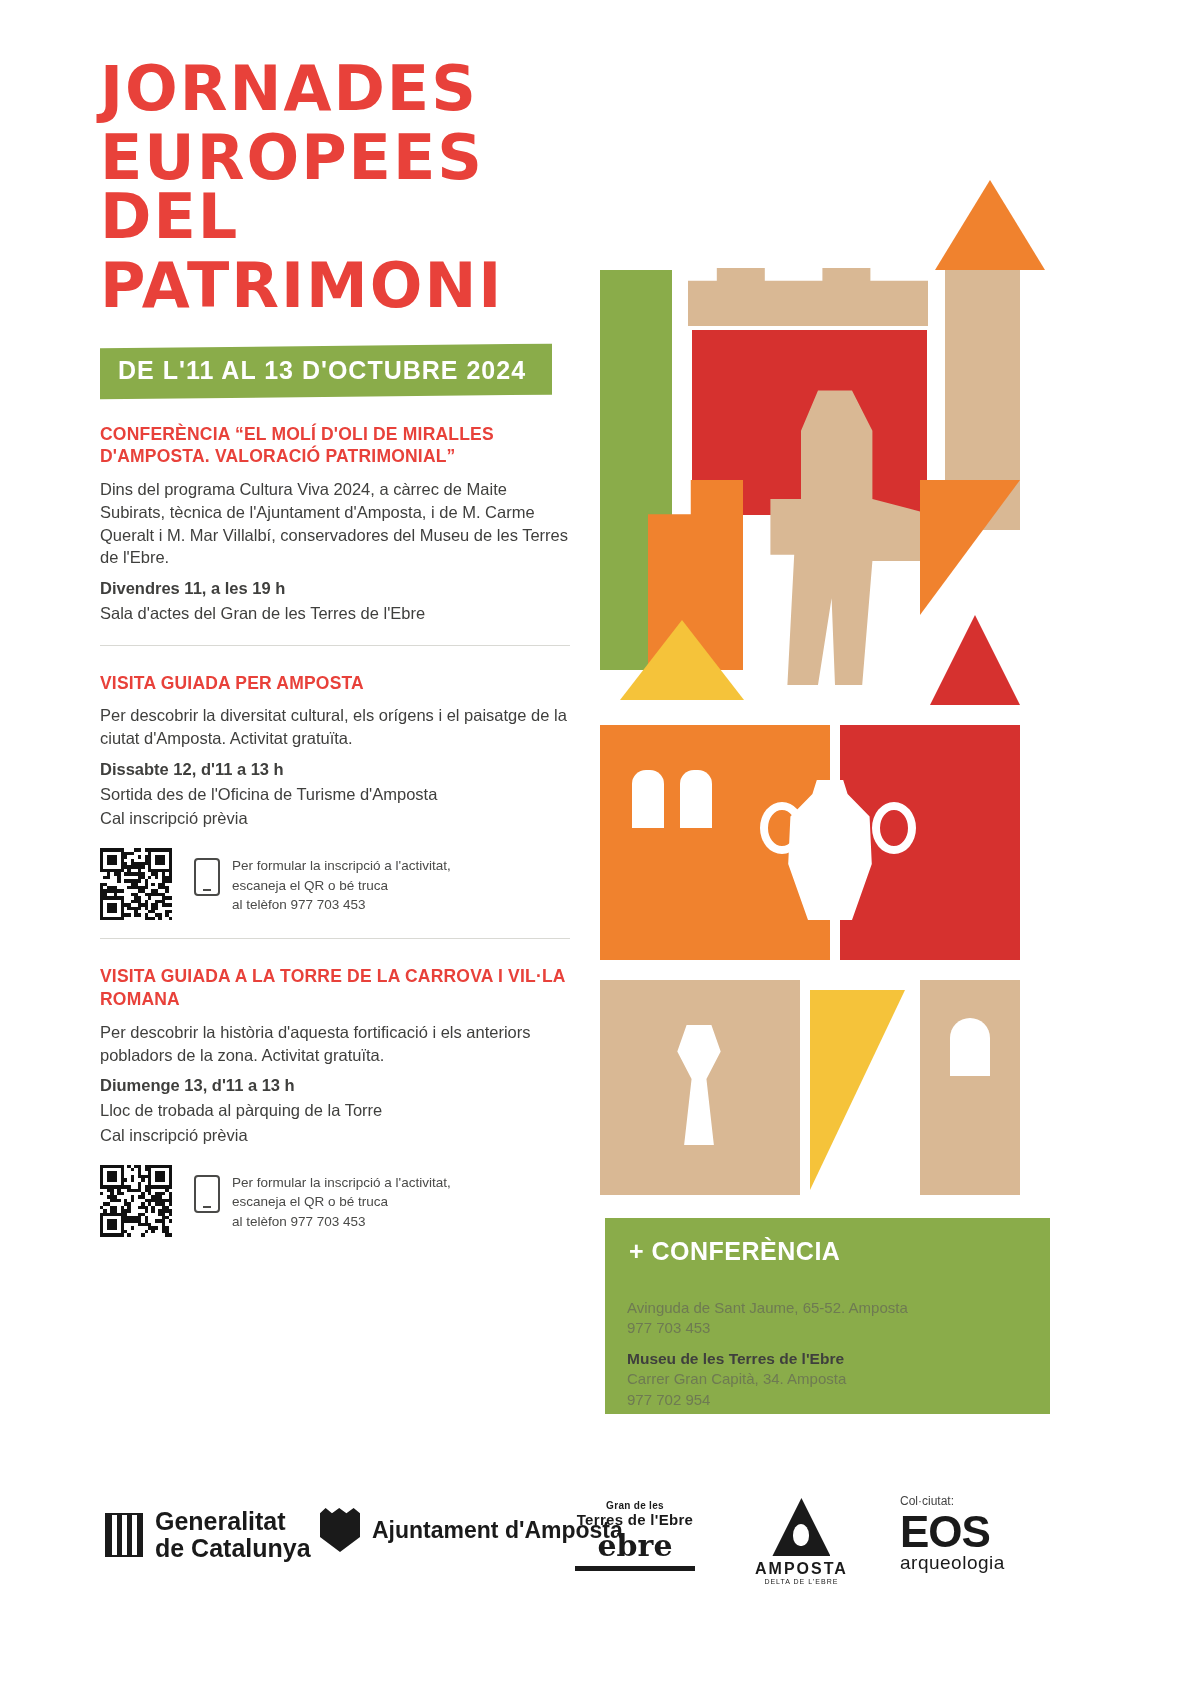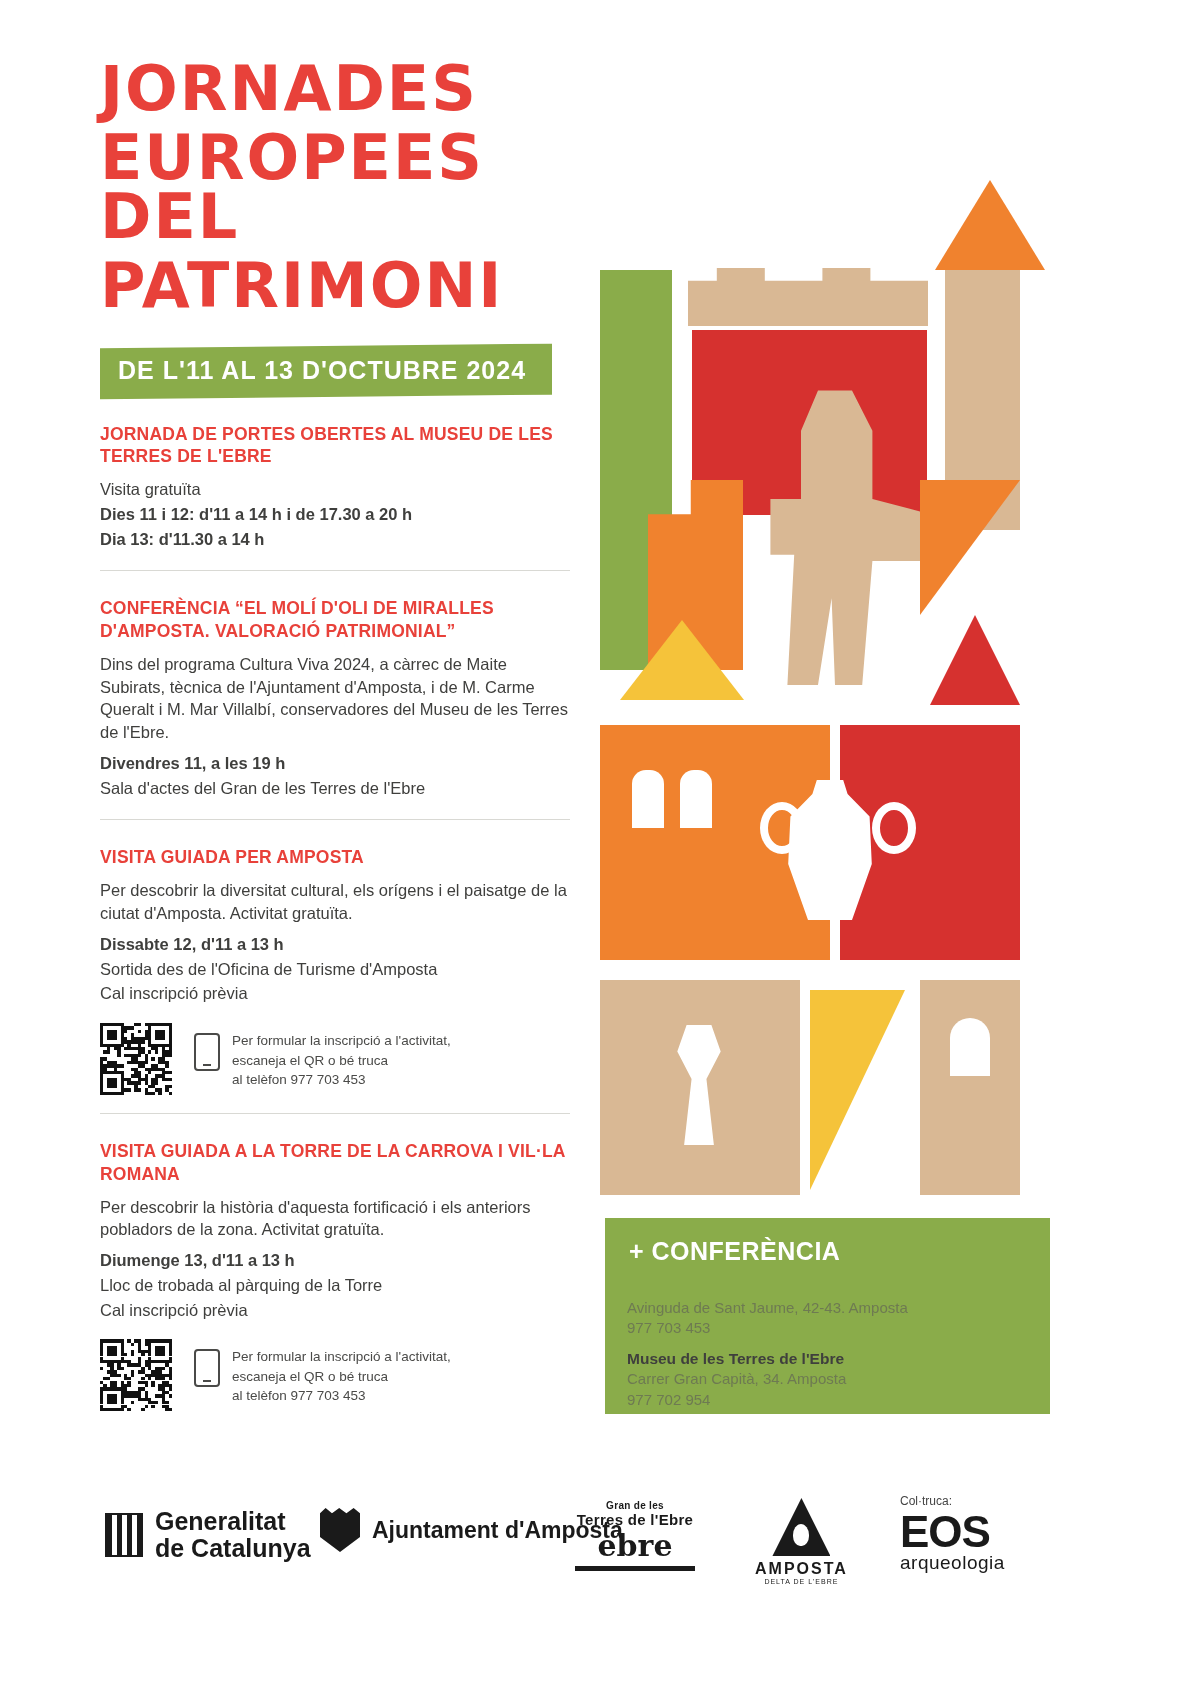--- a/index.html
+++ b/index.html
@@ -141,26 +141,20 @@
       <span class="l1">JORNADES</span>
       <span class="l2">EUROPEES DEL</span>
       <span class="l3">PATRIMONI</span>
     </div>
 
     <div class="datebar">
       <span>DE L'11 AL 13 D'OCTUBRE 2024</span>
     </div>
 
     
-    <div class="block">
-      <h3>JORNADA DE PORTES OBERTES AL MUSEU DE LES TERRES DE L'EBRE</h3>
-      <p>Visita gratuïta</p>
-      <p class="b">Dies 11 i 12: d'11 a 14 h i de 17.30 a 20 h</p>
-      <p class="b">Dia 13: d'11.30 a 14 h</p>
-    </div>
 
     
     <div class="block">
       <h3>CONFERÈNCIA “EL MOLÍ D'OLI DE MIRALLES D'AMPOSTA. VALORACIÓ PATRIMONIAL”</h3>
       <p>Dins del programa Cultura Viva 2024, a càrrec de Maite Subirats, tècnica de l'Ajuntament d'Amposta, i de M. Carme Queralt i M. Mar Villalbí, conservadores del Museu de les Terres de l'Ebre.</p>
       <p class="b" style="margin-top:8px">Divendres 11, a les 19 h</p>
       <p>Sala d'actes del Gran de les Terres de l'Ebre</p>
     </div>
 
     
@@ -735,21 +729,21 @@
 
     <div class="shape" style="left:320px;top:800px;width:100px;height:215px;background:#d9b894;"></div>
     <div class="shape" style="left:350px;top:838px;width:40px;height:58px;background:#ffffff;border-radius:20px 20px 0 0;"></div>
   </div>
 
   <div class="greenedge"></div>
   <div class="infobox">
     <div class="infohead">+ CONFERÈNCIA</div>
     <div class="infobody" style="background:transparent">
       <div class="grp">
-        <div class="ln">Avinguda de Sant Jaume, 42-43. Amposta</div>
+        <div class="ln">Avinguda de Sant Jaume, 65-52. Amposta</div>
         <div class="ln">977 703 453</div>
       </div>
       <div class="grp">
         <div class="nm">Museu de les Terres de l'Ebre</div>
         <div class="ln">Carrer Gran Capità, 34. Amposta</div>
         <div class="ln">977 702 954</div>
       </div>
     </div>
   </div>
 
@@ -773,19 +767,19 @@
       <div class="wave">ebre</div>
     </div>
 
     <div class="logo amp">
       <div class="mark"></div>
       <div class="t1">AMPOSTA</div>
       <div class="t2">DELTA DE L'EBRE</div>
     </div>
 
     <div class="logo eos">
-      <div class="col">Col·truca:</div>
+      <div class="col">Col·ciutat:</div>
       <div class="big">EOS</div>
       <div class="sub">arqueologia</div>
     </div>
   </div>
 
 </div>
 
 </body></html>

